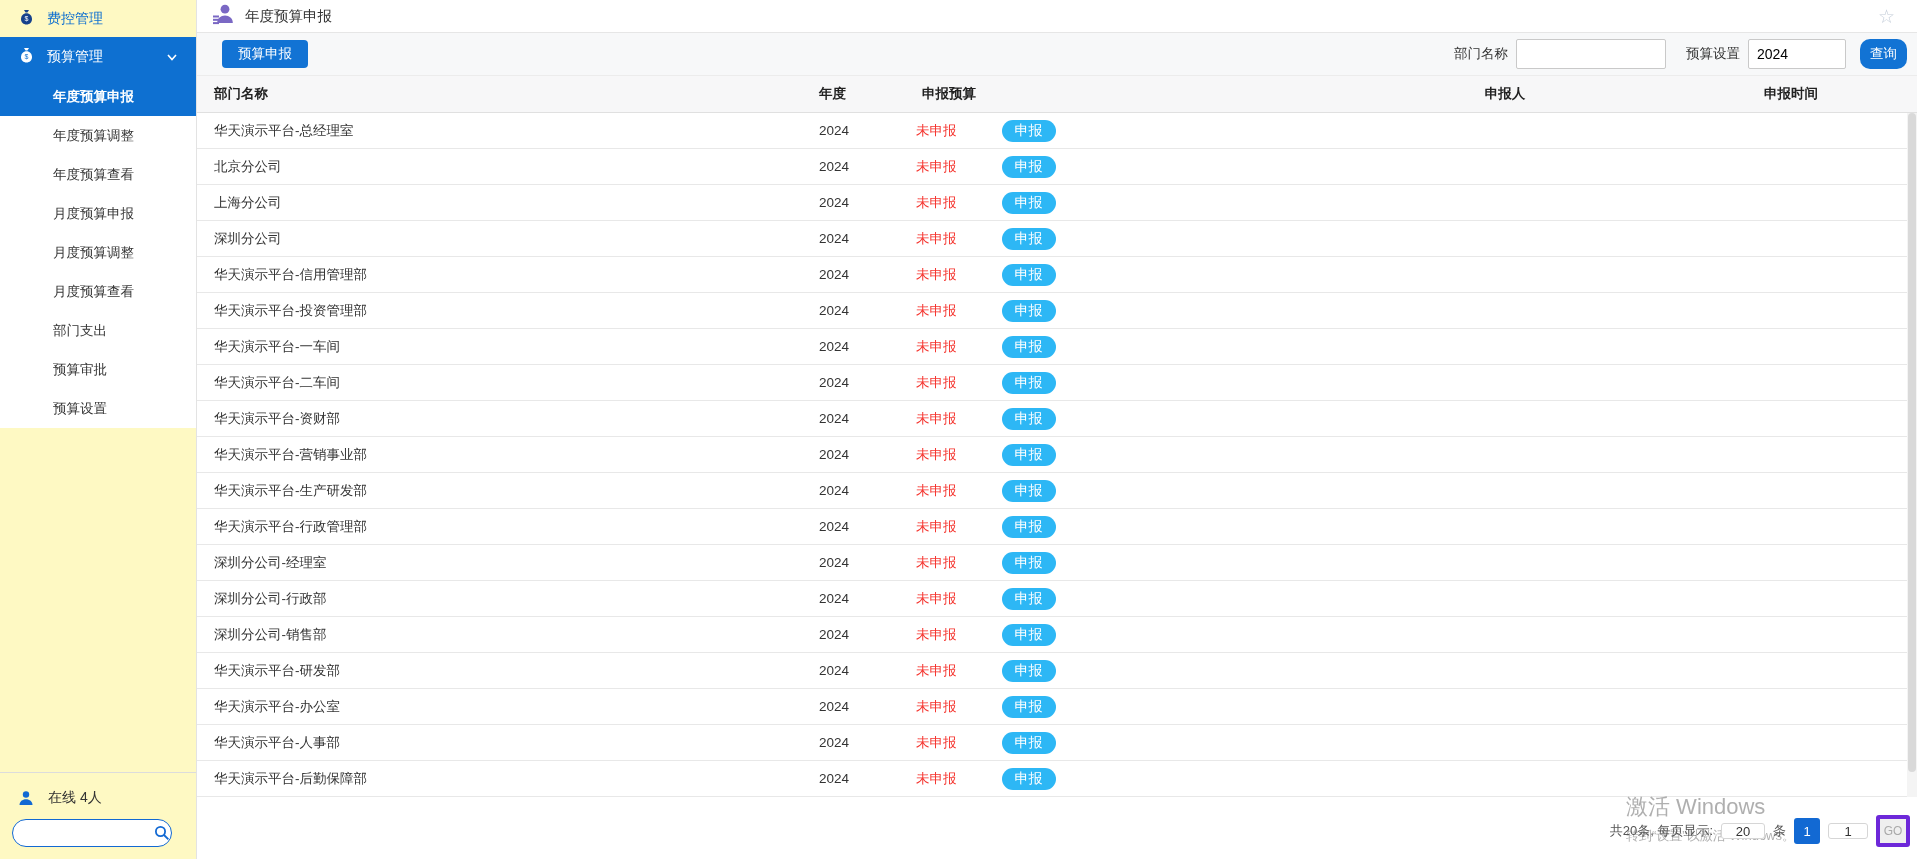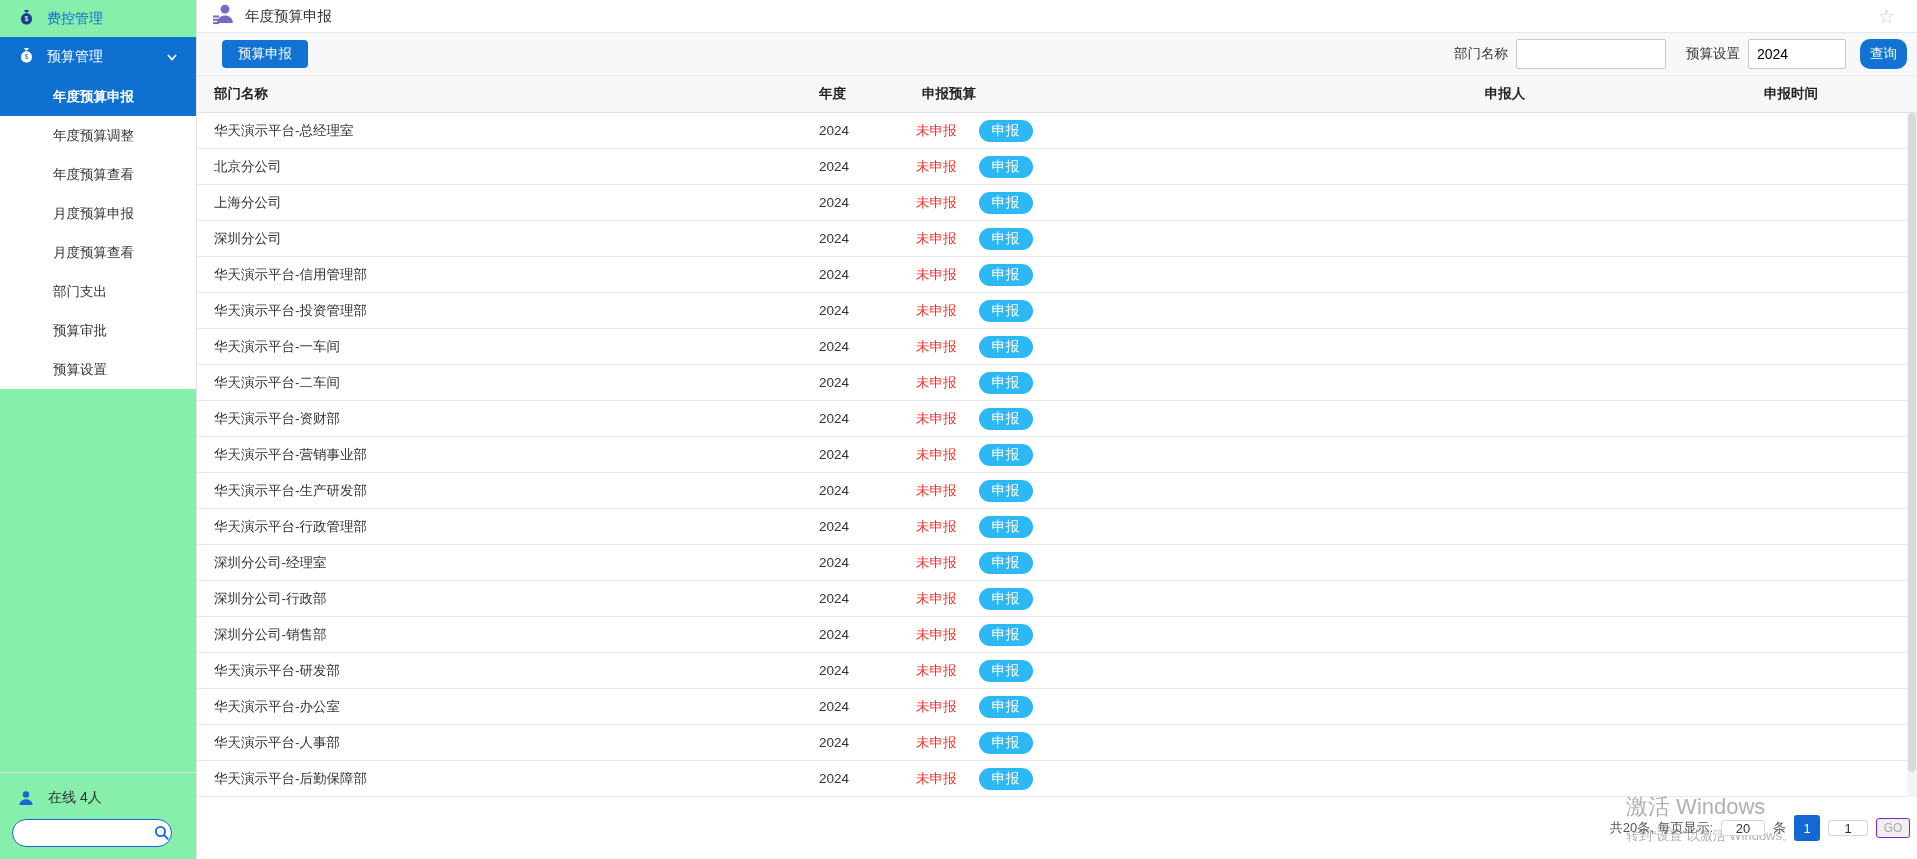--- a/index.html
+++ b/index.html
@@ -1,21 +1,21 @@
 <!DOCTYPE html>
 <html><head>
 <meta charset="utf-8">
 <style>
   * { margin:0; padding:0; box-sizing:border-box; }
   html,body { width:1917px; height:859px; overflow:hidden; background:#fff;
     font-family:"Liberation Sans","DejaVu Sans",sans-serif; color:#333; }
 
   
   .sidebar { position:absolute; left:0; top:0; width:197px; height:859px;
-    background:#86efac; border-right:1px solid #e3e3e3; }
+    background:#fef9c3; border-right:1px solid #e3e3e3; }
   .side-root { height:37px; display:flex; align-items:center; padding-left:18px;
     color:#0d6fd0; font-size:14px; cursor:pointer; }
   .side-root .mi { margin-right:12px; }
   .side-group { height:40px; display:flex; align-items:center; padding-left:18px;
     background:#0e70d1; color:#fff; font-size:14px; cursor:pointer; position:relative; }
   .side-group .mi { margin-right:12px; }
   .side-group .chev { position:absolute; right:18px; top:13px; }
   .submenu { }
   .submenu .sub-item { height:39px; line-height:39px; padding-left:53px;
     font-size:13.5px; color:#333; cursor:pointer; background:#fff; }
@@ -55,40 +55,40 @@
   .thead { height:37px; background:#f7f7f8; border-bottom:1px solid #e0e0e0;
     font-weight:bold; font-size:13.5px; color:#222; }
   .thead .c-name { padding-left:17px; }
   .thead .c-budget { padding-left:17px; }
   .thead .c-person, .thead .c-time { text-align:center; }
 
   .tbody { }
   .trow { height:36px; border-bottom:1px solid #e8e8e8; font-size:13.5px; background:#fff; }
   .trow .c-name { padding-left:17px; color:#333; }
   .trow .c-year { color:#333; }
-  .trow .c-budget { padding-left:11px; display:flex; align-items:center; }
+  .trow .c-budget { padding-left:11px; display:flex; align-items:center;gap:23px; }
   .status-red { color:#f5342e; margin-right:22px; }
   .btn-pill { background:#2db7f5; color:#fff; border:none; border-radius:11px;
     height:22px; padding:0 13px; font-size:14px; cursor:pointer; }
 
   
   .scrollbar { position:absolute; right:0; top:113px; width:10px; height:684px; background:#f4f4f4; }
   .scrollbar .thumb { position:absolute; top:0; left:1px; width:8px; height:659px;
     background:#d9d9d9; border-radius:5px; cursor:pointer; }
 
   
   .pager { position:absolute; right:7px; top:815px; display:flex; align-items:center;
     gap:8px; z-index:2; }
   .pg-text { font-size:13px; color:#555; }
   .pg-input { width:44px; height:16px; border:1px solid #d6d6d6; border-radius:3px;
     text-align:center; font-size:13px; color:#333; outline:none; background:#fff; }
   .pg-input.small { width:40px; }
   .pg-page { width:26px; height:26px; background:#1269d3; color:#fff; border:none;
     border-radius:3px; font-size:13px; cursor:pointer; }
-  .pg-go { width:34px; height:20px; background:#efefef; color:#a9a9a9; border:1px solid #6d28d9;
+  .pg-go { width:34px; height:32px; background:#efefef; color:#a9a9a9; border:4px solid #6d28d9;
     border-radius:3px; font-size:12px; cursor:pointer; }
 
   .watermark { position:absolute; left:1429px; top:792px; z-index:1; color:rgba(110,110,110,0.55);
     pointer-events:none; }
   .watermark .w1 { font-size:22px; }
   .watermark .w2 { font-size:13px; margin-top:5px; }
 </style>
 </head>
 <body>
 
@@ -132,20 +132,23 @@
       </div>
 
       <div class="sub-item">
         <span>年度预算查看</span>
       </div>
 
       <div class="sub-item">
         <span>月度预算申报</span>
       </div>
 
+      <div class="sub-item">
+        <span>月度预算调整</span>
+      </div>
 
       <div class="sub-item">
         <span>月度预算查看</span>
       </div>
 
       <div class="sub-item">
         <span>部门支出</span>
       </div>
 
       <div class="sub-item">

